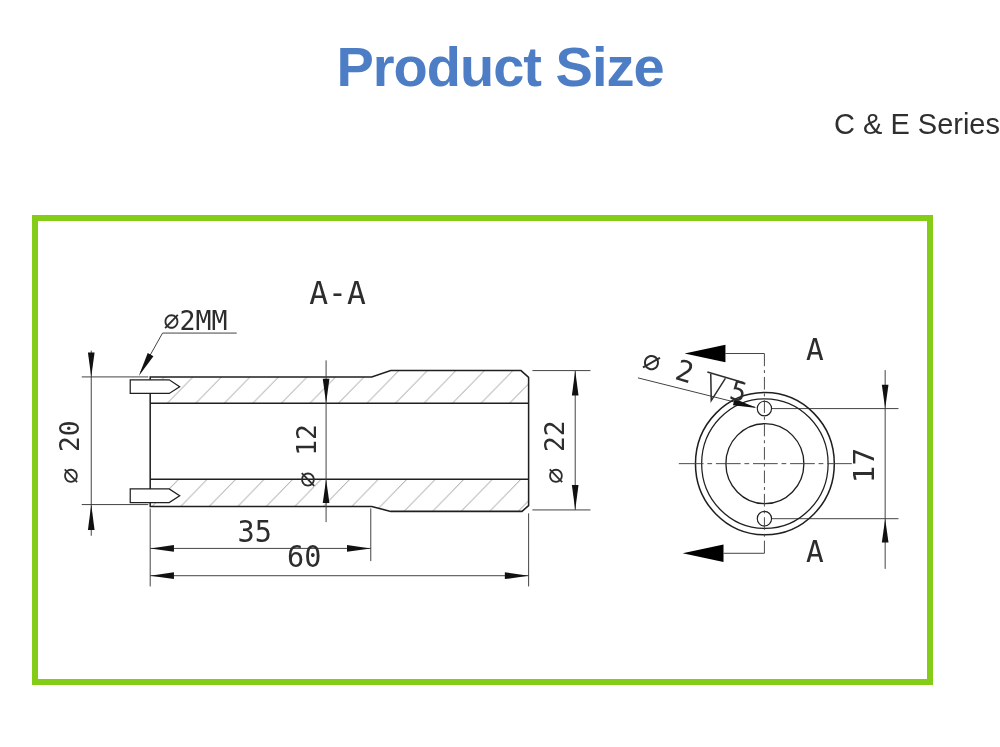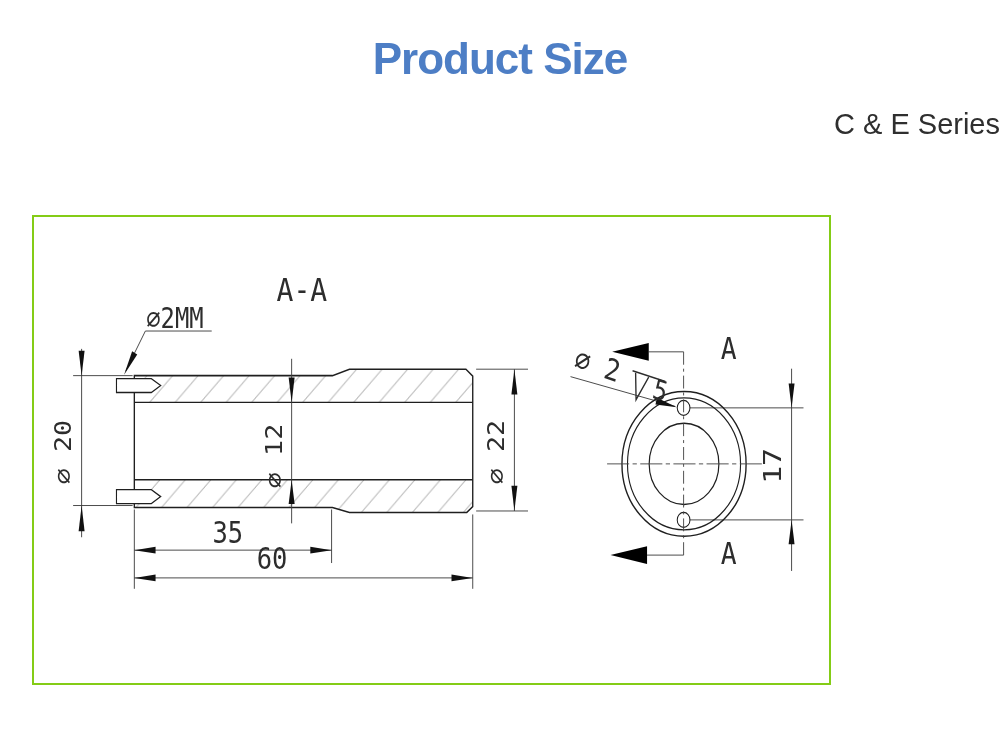--- a/index.html
+++ b/index.html
@@ -1,22 +1,22 @@
 <!DOCTYPE html>
 <html><head>
 <meta charset="utf-8">
 <style>
   html,body{margin:0;padding:0;background:#ffffff;}
   body{width:1000px;height:747px;position:relative;font-family:"Liberation Sans",sans-serif;overflow:hidden;}
   .title{position:absolute;top:34px;left:0;width:1000px;text-align:center;
-         font-size:44px;font-weight:bold;letter-spacing:-1px;color:#4d7ec5;margin:0;}
+         font-size:56px;font-weight:bold;letter-spacing:-1px;color:#4d7ec5;margin:0;}
   .subtitle{position:absolute;top:108px;left:0;width:1000px;text-align:right;
          font-size:29px;font-weight:normal;color:#2f2f2f;margin:0;}
-  .frame{position:absolute;left:32px;top:215px;width:799px;height:470px;
-         border:2px solid #84cc16;box-sizing:border-box;background:#ffffff;}
+  .frame{position:absolute;left:32px;top:215px;width:901px;height:470px;
+         border:6px solid #84cc16;box-sizing:border-box;background:#ffffff;}
   .frame svg{display:block;width:100%;height:100%;}
   text{font-family:"DejaVu Sans Mono","DejaVu Sans",monospace;fill:#2d2d2d;}
 </style>
 </head>
 <body>
 
 <h1 class="title">Product Size</h1>
 <div class="subtitle">C &amp; E Series</div>
 
 <div class="frame">

